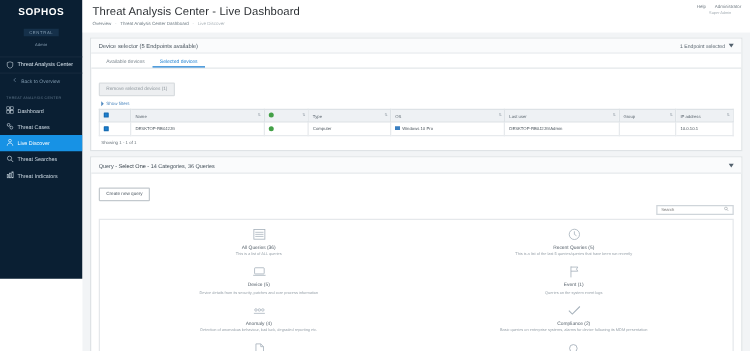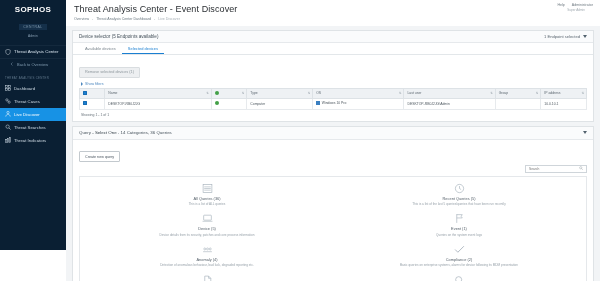--- a/index.html
+++ b/index.html
@@ -6,21 +6,21 @@
   html, body {
     width: 600px; height: 281px;
     font-family: "Liberation Sans", sans-serif;
     background: #ffffff;
     overflow: hidden;
   }
   .app { display: flex; width: 600px; height: 281px; }
 
   
   .sidebar {
-    width: 66px; height: 250px; background: #0a1f33; color: #c8d4de;
+    width: 66px; height: 223px; background: #0a1f33; color: #c8d4de;
     flex: 0 0 66px; position: relative;
   }
   .logo-wrap { padding: 5px 0 4px; text-align: center; }
   .logo-text {
     font-size: 8px; font-weight: bold; letter-spacing: .4px; color: #ffffff;
   }
   .logo-sub {
     font-size: 3.4px; letter-spacing: .5px; color: #7d96ab;
     background: #15304a; display: inline-block; padding: 1px 4px; margin-top: 1px;
   }
@@ -206,21 +206,21 @@
             <rect x="12" y="1" width="3" height="13" fill="none" stroke="#cdd9e3" stroke-width="1.3"></rect>
           </svg>
       </span>
       <span>Threat Indicators</span>
     </div>
   </div>
 
   <div class="main">
 
     <div class="topbar">
-      <div class="page-title">Threat Analysis Center - Event Discover</div>
+      <div class="page-title">Threat Analysis Center - Live Dashboard</div>
       <div class="breadcrumb">
         <span class="crumb">Overview</span>
         <span class="sep">-</span>
         <span class="crumb">Threat Analysis Center Dashboard</span>
         <span class="sep">-</span>
         <span class="cur">Live Discover</span>
       </div>
       <div class="topright">
         <div class="links">
           <span>Help</span>

